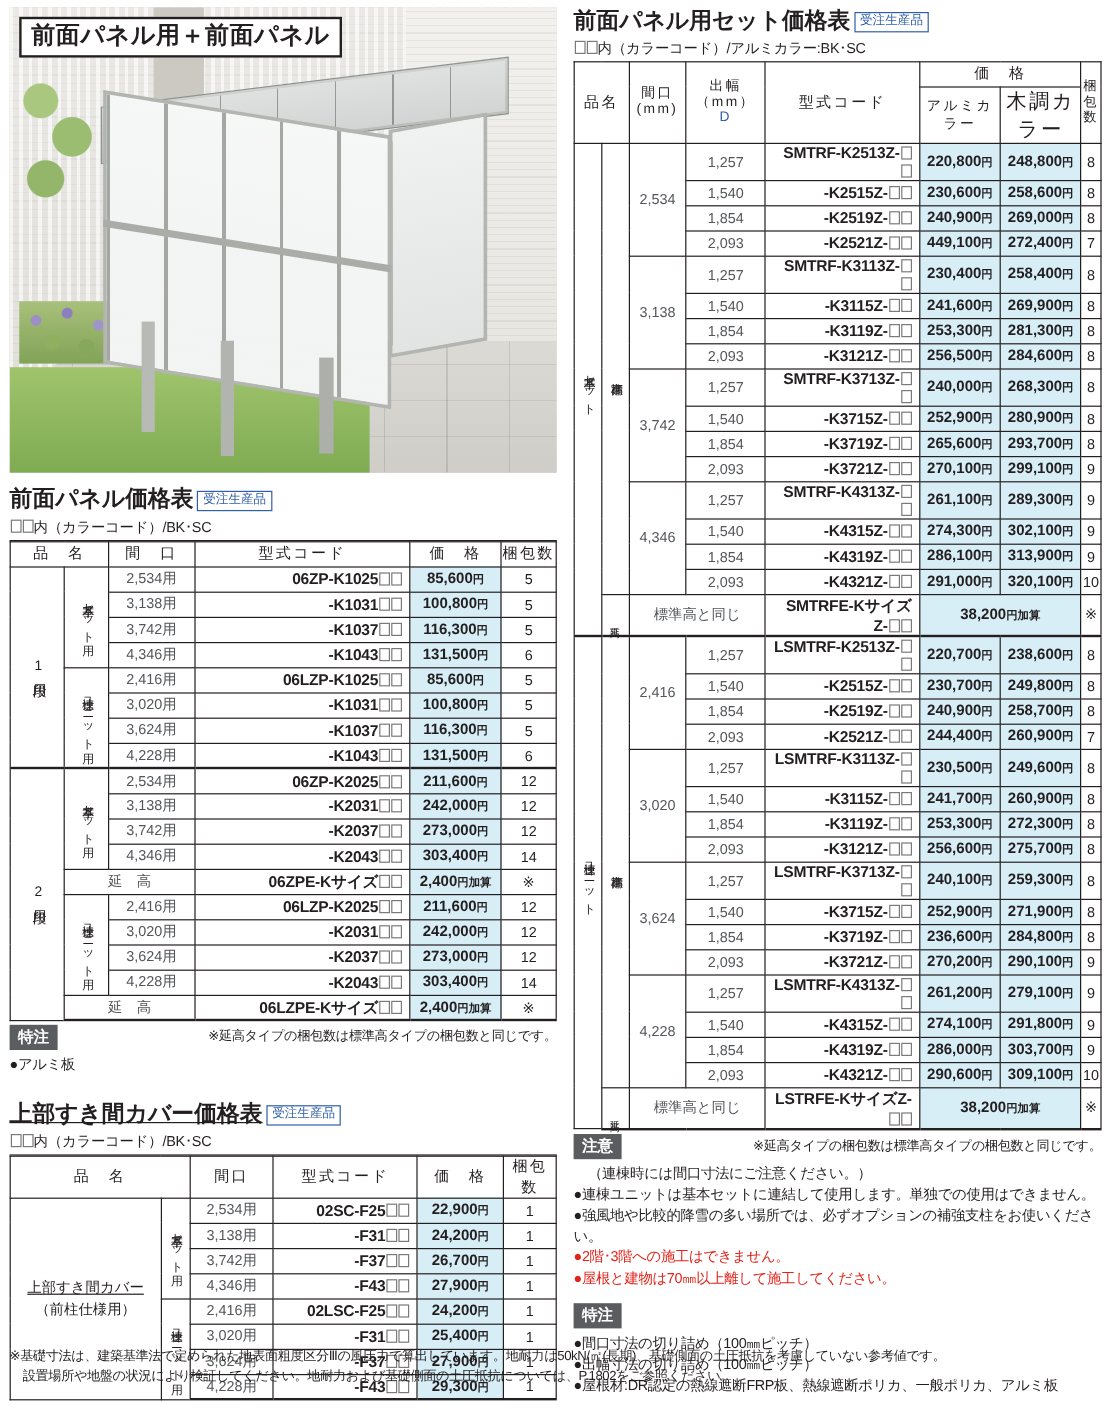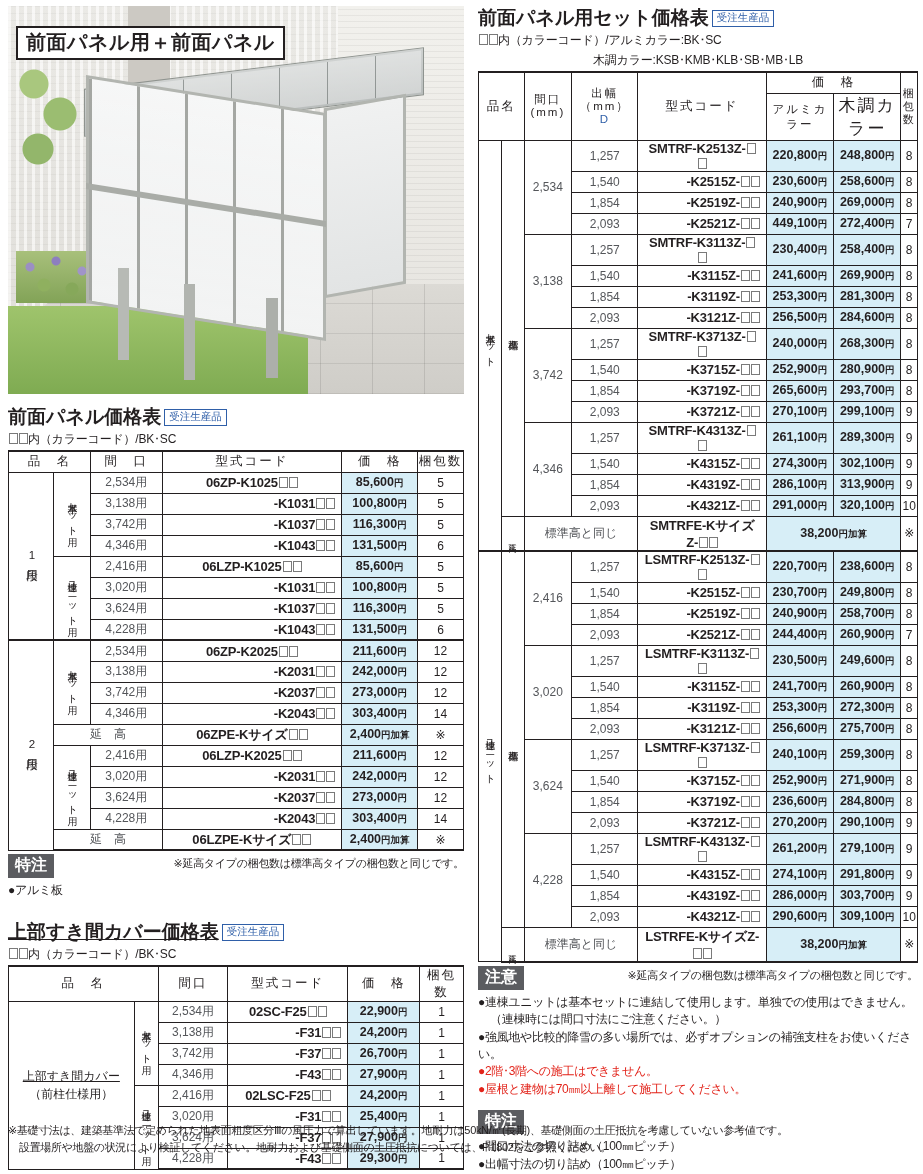--- a/index.html
+++ b/index.html
@@ -93,21 +93,21 @@
     border:3px solid #b2b5b0;
     transform:skewY(-10deg);
   }
   .ph-post1 { position:absolute; left:110px; top:262px; width:11px; height:92px; background:#b7bab5; }
   .ph-post2 { position:absolute; left:176px; top:278px; width:11px; height:96px; background:#b1b4af; }
   .ph-post3 { position:absolute; left:258px; top:292px; width:12px; height:80px; background:#acafaa; }
   .ph-door { position:absolute; left:318px; top:112px; width:26px; height:170px;
     background:linear-gradient(180deg,#8d8a86,#74716d); }
 
   .photo-title {
-    position:absolute; left:8px; top:20px; z-index:4;
+    position:absolute; left:8px; top:8px; z-index:4;
     background:#ffffff;
     border:2px solid #231f20;
     padding:2px 8px 3px;
     font-size:20px; font-weight:bold; letter-spacing:.5px;
     line-height:1.25;
   }
   .photo-caption {
     font-size:11.5px; color:#231f20; margin:4px 0 0 2px; letter-spacing:-.2px;
   }
 
@@ -132,38 +132,38 @@
   table { border-collapse:collapse; width:100%; }
   td, th {
     border:1px solid #231f20;
     font-size:12px; text-align:center; padding:0;
     height:21px; font-weight:normal; color:#231f20;
   }
   thead th { font-size:12.5px; letter-spacing:2px; }
   .price-cell { background:#d7eef7; font-weight:bold; font-size:12.5px; }
   .yen { font-size:9.5px; font-weight:bold; }
   .code { font-weight:bold; font-size:13px; text-align:right; padding-right:6px; letter-spacing:-.2px; }
-  .code.first { text-align:center; padding-left:6px; }
+  .code.first { text-align:right; padding-left:6px; }
   .sq { display:inline-block; width:9px; height:11px; border:1px solid #7a7a7a;
         vertical-align:-1px; margin-left:1px; background:#fff; }
   .vert {
     writing-mode:vertical-rl; text-orientation:upright;
     letter-spacing:0px; font-size:11.5px; line-height:1;
     margin:0 auto; white-space:nowrap;
   }
   .vert-sm { font-size:10px; }
   .dim { color:#54565a; }
   .thick-top { border-top:2px solid #231f20; }
   .thick-bottom { border-bottom:2px solid #231f20; }
 
   .tbl-note { font-size:11px; text-align:right; margin-top:2px; letter-spacing:-.3px; }
 
   .badge-tokuchu, .badge-chui {
     display:inline-block; background:#5b5c60; color:#fff;
-    font-size:16px; font-weight:bold; padding:1px 7px 2px;
+    font-size:13px; font-weight:bold; padding:1px 7px 2px;
   }
   .notes { font-size:12px; line-height:1.45; margin-top:4px; letter-spacing:-.3px; }
   .notes .red { color:#e2231a; }
   .notes p { margin:0; }
 
   .note-row { display:flex; align-items:flex-start; justify-content:space-between; margin-top:3px; }
 
   
   .footnote {
     position:absolute; left:8px; top:1122px; width:905px;
@@ -426,21 +426,20 @@
 
   <div class="col-right">
 
     <div class="sec-head" style="margin-top:2px">
       <h2>前面パネル用セット価格表</h2>
       <span class="badge-order">受注生産品</span>
     </div>
     <div class="colorcode" style="border-bottom:none">
       <span class="sq"></span><span class="sq"></span><span>内（カラーコード）/アルミカラー:BK･SC</span>
     </div>
-    <div class="colorcode cc-line2">木調カラー:KSB･KMB･KLB･SB･MB･LB</div>
 
     <table>
       <thead>
         <tr>
           <th colspan="2" rowspan="2" style="width:44px">品名</th>
           <th rowspan="2" style="width:46px; font-size:11.5px; line-height:1.15">
             <div>間口</div>
             <div>(mm)</div>
           </th>
           <th rowspan="2" style="width:64px; font-size:11.5px; line-height:1.15">
@@ -711,22 +710,22 @@
             <td class="thick-bottom">※</td>
           </tr>
         </tbody>
     </table>
 
     <div class="note-row">
       <span class="badge-chui">注意</span>
       <span class="tbl-note">※延高タイプの梱包数は標準高タイプの梱包数と同じです。</span>
     </div>
     <div class="notes" id="chui-list">
+        <p style="padding-left: 12px;">（連棟時には間口寸法にご注意ください。）</p>
         <p>●連棟ユニットは基本セットに連結して使用します。単独での使用はできません。</p>
-        <p style="padding-left: 12px;">（連棟時には間口寸法にご注意ください。）</p>
         <p>●強風地や比較的降雪の多い場所では、必ずオプションの補強支柱をお使いください。</p>
         <p class="red">●2階･3階への施工はできません。</p>
         <p class="red">●屋根と建物は70㎜以上離して施工してください。</p>
       </div>
 
     <div style="margin-top:12px">
       <span class="badge-tokuchu">特注</span>
     </div>
     <div class="notes" id="tokuchu-list">
         <p>●間口寸法の切り詰め（100㎜ピッチ）</p>

